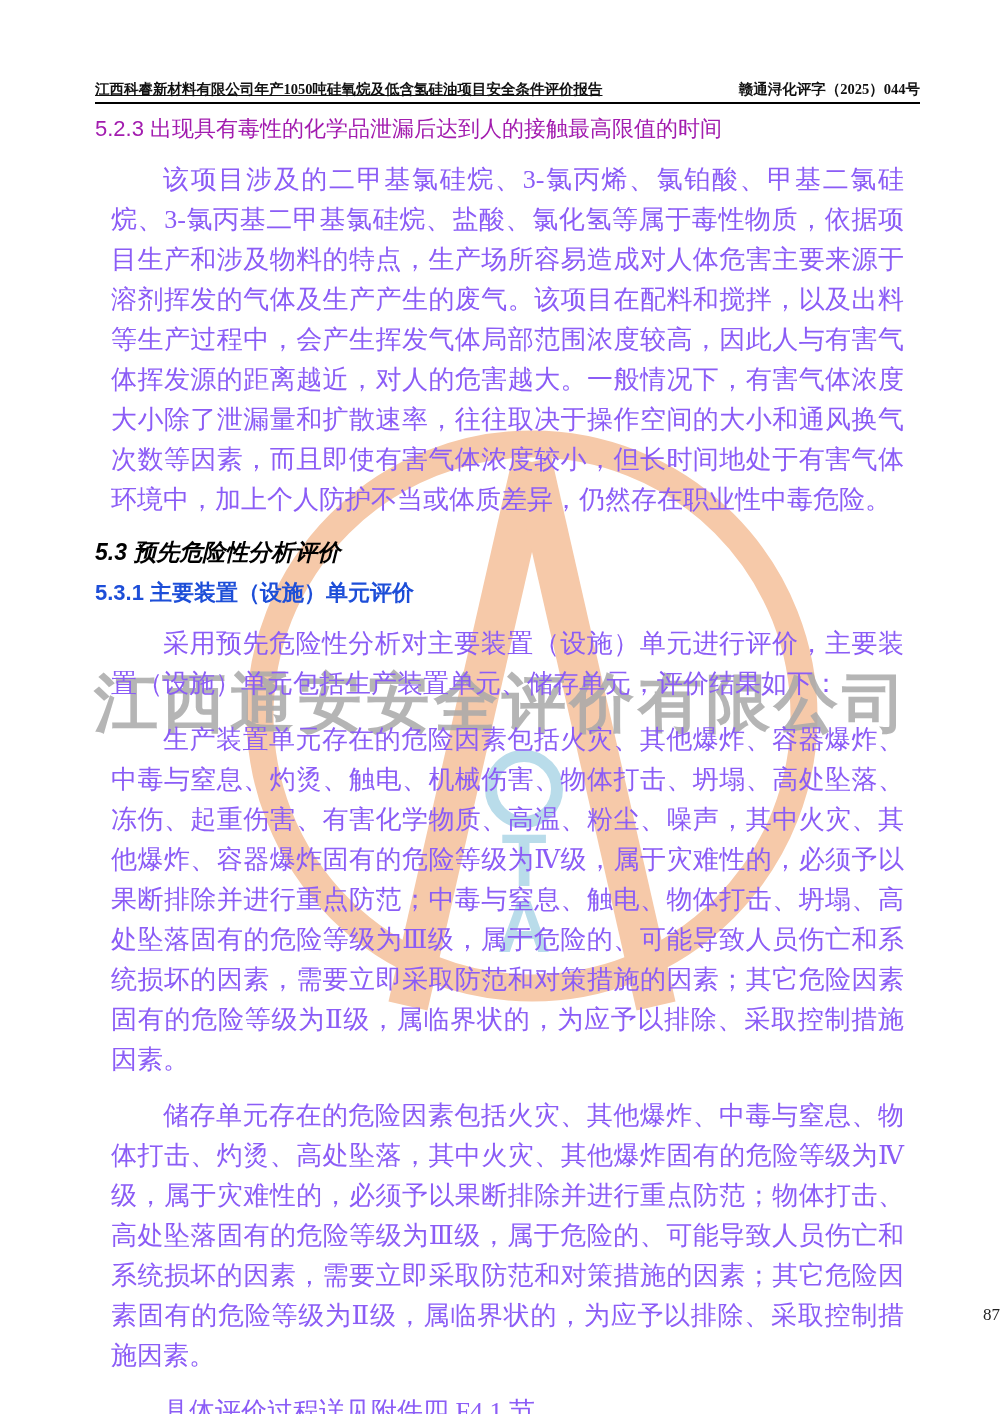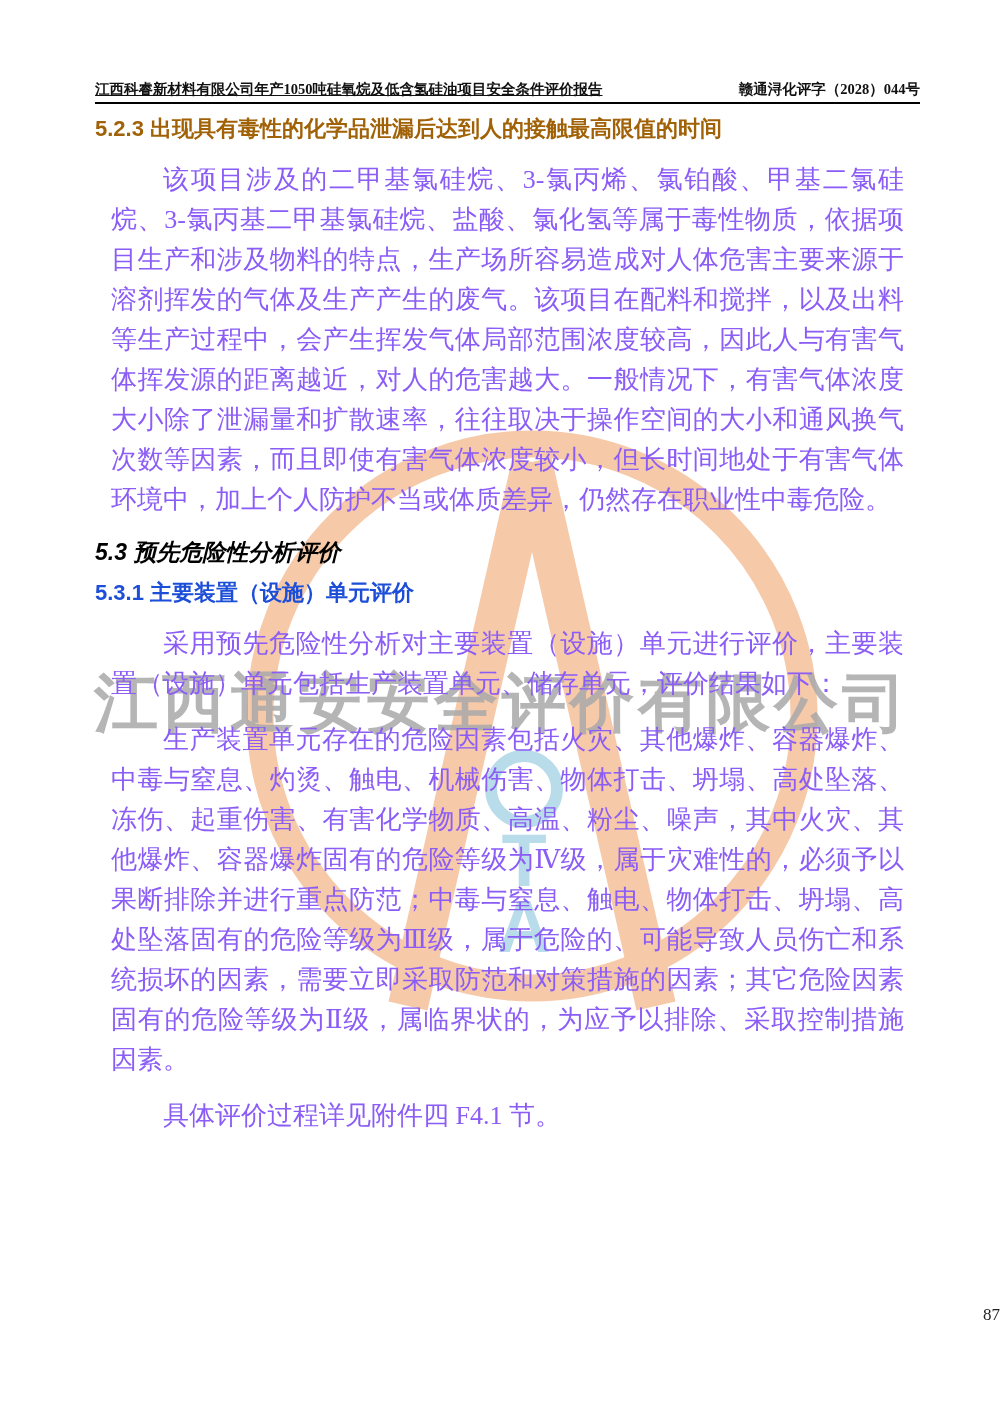--- a/index.html
+++ b/index.html
@@ -30,21 +30,21 @@
   .hdr{
     display:flex;justify-content:space-between;
     font-size:14.5px;font-weight:700;
     border-bottom:2.5px solid #000;
     padding-bottom:3px;
   }
   .hdr .left{text-decoration:underline;}
   .hdr .right{white-space:nowrap;}
   h1.s523{
     font-family:"Liberation Sans","DejaVu Sans",sans-serif;
-    font-size:22px;font-weight:700;color:#a16207;
+    font-size:22px;font-weight:400;color:#a21caf;
     margin:10px 0 6px 0;line-height:30px;
   }
   h2.s53{
     font-family:"Liberation Sans","DejaVu Sans",sans-serif;
     font-size:23px;font-weight:700;color:#000;
     margin:16px 0 6px 0;line-height:32px;font-style:italic;
   }
   h3.s531{
     font-family:"Liberation Sans","DejaVu Sans",sans-serif;
     font-size:22px;font-weight:700;color:#1d4ed8;
@@ -84,35 +84,36 @@
       <text x="524" y="886" text-anchor="middle" font-size="74" font-weight="700" font-family="Liberation Sans, DejaVu Sans, sans-serif" fill="#b9dcea">T</text>
       <text x="524" y="952" text-anchor="middle" font-size="74" font-weight="700" font-family="Liberation Sans, DejaVu Sans, sans-serif" fill="#b9dcea">A</text>
     </svg>
     <div class="wm-company">江西通安安全评价有限公司</div>
   </div>
 
   <div class="content">
 
     <div class="hdr">
       <span class="left">江西科睿新材料有限公司年产1050吨硅氧烷及低含氢硅油项目安全条件评价报告</span>
-      <span class="right">赣通浔化评字（2028）044号</span>
+      <span class="right">赣通浔化评字（2025）044号</span>
     </div>
 
     <h1 class="s523">5.2.3 出现具有毒性的化学品泄漏后达到人的接触最高限值的时间</h1>
 
     <p class="body">该项目涉及的二甲基氯硅烷、3-氯丙烯、氯铂酸、甲基二氯硅烷、3-氯丙基二甲基氯硅烷、盐酸、氯化氢等属于毒性物质，依据项目生产和涉及物料的特点，生产场所容易造成对人体危害主要来源于溶剂挥发的气体及生产产生的废气。该项目在配料和搅拌，以及出料等生产过程中，会产生挥发气体局部范围浓度较高，因此人与有害气体挥发源的距离越近，对人的危害越大。一般情况下，有害气体浓度大小除了泄漏量和扩散速率，往往取决于操作空间的大小和通风换气次数等因素，而且即使有害气体浓度较小，但长时间地处于有害气体环境中，加上个人防护不当或体质差异，仍然存在职业性中毒危险。</p>
 
     <h2 class="s53">5.3 预先危险性分析评价</h2>
 
     <h3 class="s531">5.3.1 主要装置（设施）单元评价</h3>
 
     <p class="body">采用预先危险性分析对主要装置（设施）单元进行评价，主要装置（设施）单元包括生产装置单元、储存单元，评价结果如下：</p>
 
     <p class="body">生产装置单元存在的危险因素包括火灾、其他爆炸、容器爆炸、中毒与窒息、灼烫、触电、机械伤害、物体打击、坍塌、高处坠落、冻伤、起重伤害、有害化学物质、高温、粉尘、噪声，其中火灾、其他爆炸、容器爆炸固有的危险等级为Ⅳ级，属于灾难性的，必须予以果断排除并进行重点防范；中毒与窒息、触电、物体打击、坍塌、高处坠落固有的危险等级为Ⅲ级，属于危险的、可能导致人员伤亡和系统损坏的因素，需要立即采取防范和对策措施的因素；其它危险因素固有的危险等级为Ⅱ级，属临界状的，为应予以排除、采取控制措施因素。</p>
 
+    <p class="body">储存单元存在的危险因素包括火灾、其他爆炸、中毒与窒息、物体打击、灼烫、高处坠落，其中火灾、其他爆炸固有的危险等级为Ⅳ级，属于灾难性的，必须予以果断排除并进行重点防范；物体打击、高处坠落固有的危险等级为Ⅲ级，属于危险的、可能导致人员伤亡和系统损坏的因素，需要立即采取防范和对策措施的因素；其它危险因素固有的危险等级为Ⅱ级，属临界状的，为应予以排除、采取控制措施因素。</p>
 
     <p class="body">具体评价过程详见附件四 F4.1 节。</p>
 
   </div>
 
   <div class="footer-page">87</div>
 
 </div>
 
 </body></html>

